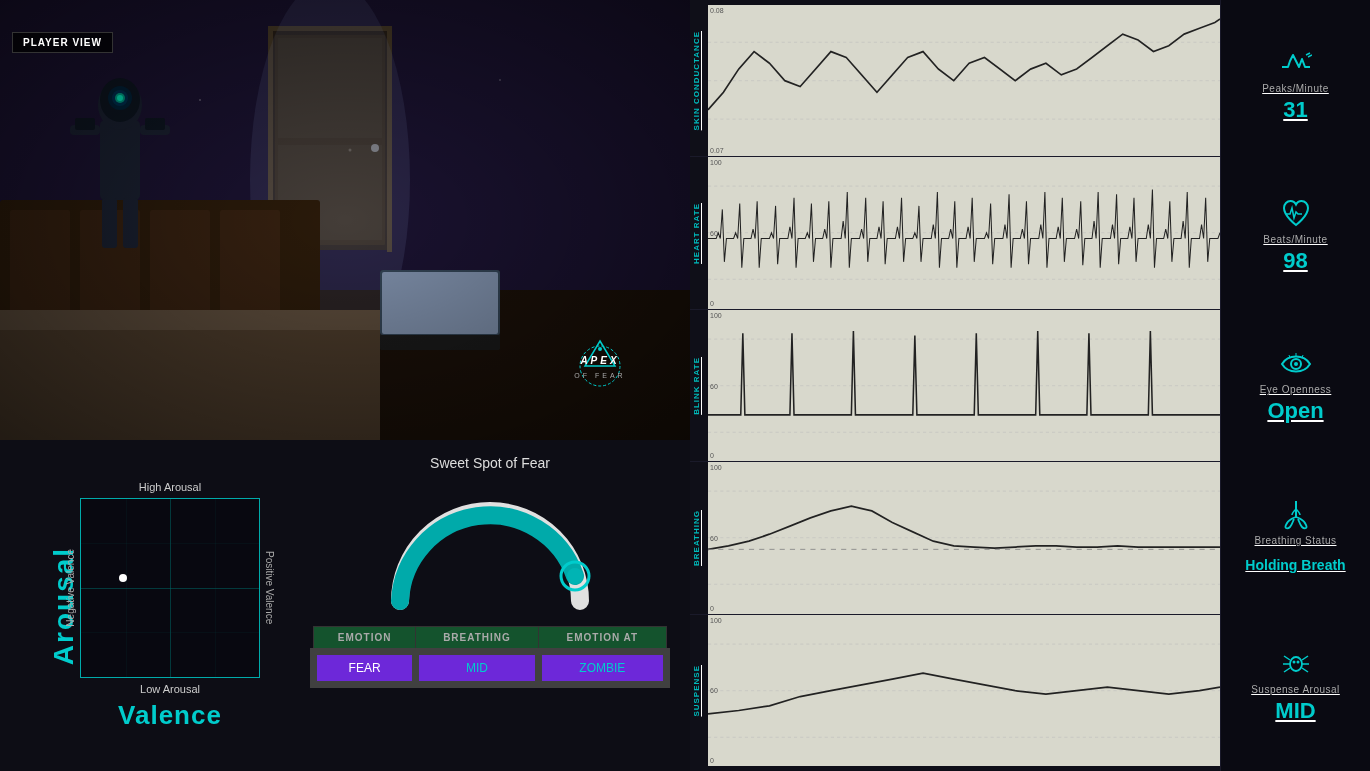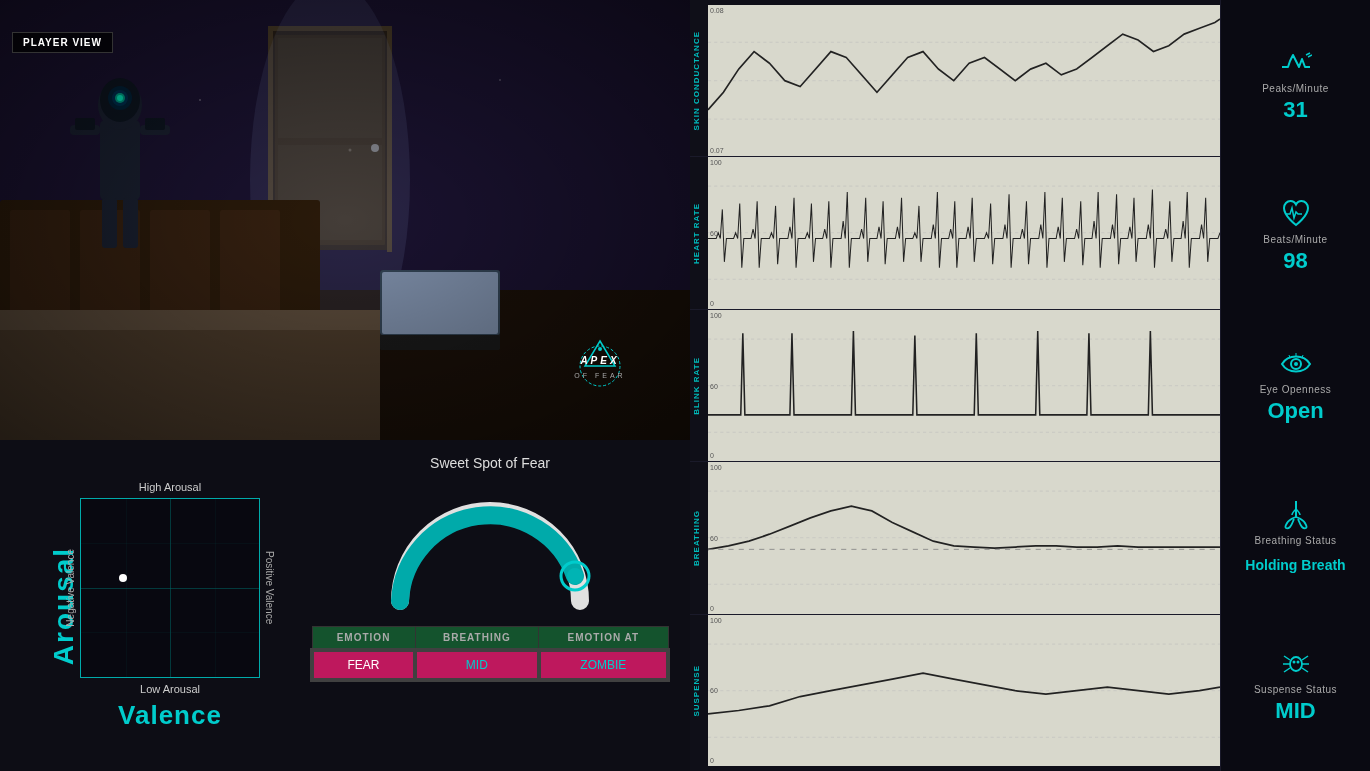--- a/index.html
+++ b/index.html
@@ -227,33 +227,34 @@
       padding: 5px 8px;
       border: 1px solid #333;
       background: #14532d;
       text-align: center;
     }
 
     .emotion-table td {
       font-size: 12px;
       color: #fff;
       padding: 6px 8px;
-      border: 4px solid #404040;
-      text-align: center;
-      background: #be185d;
+      border: 7px solid #404040;
+      text-align: center;
+      background: #6d28d9;
     }
 
     .emotion-table td.teal {
       color: #00cccc;
     }
 
     
     .right-section {
       flex: 1;
       display: flex;
+      text-decoration: underline;
     }
 
     
     .charts-area {
       width: 530px;
       height: 771px;
       background: #0f0f18;
       display: flex;
       flex-direction: column;
       padding: 5px 0;
@@ -653,18 +654,18 @@
         <line x1="10" y1="12" x2="4" y2="8" stroke="#00cccc" stroke-width="1.5"></line>
         <line x1="10" y1="16" x2="3" y2="16" stroke="#00cccc" stroke-width="1.5"></line>
         <line x1="10" y1="20" x2="4" y2="24" stroke="#00cccc" stroke-width="1.5"></line>
         <line x1="22" y1="12" x2="28" y2="8" stroke="#00cccc" stroke-width="1.5"></line>
         <line x1="22" y1="16" x2="29" y2="16" stroke="#00cccc" stroke-width="1.5"></line>
         <line x1="22" y1="20" x2="28" y2="24" stroke="#00cccc" stroke-width="1.5"></line>
 
         <circle cx="14" cy="14" r="1.5" fill="#00cccc"></circle>
         <circle cx="18" cy="14" r="1.5" fill="#00cccc"></circle>
       </svg>
-      <div class="stat-title">Suspense Status</div>
+      <div class="stat-title">Suspense Arousal</div>
       <div class="stat-value">MID</div>
     </div>
 
   </div>
 </div>
 
 </body></html>

